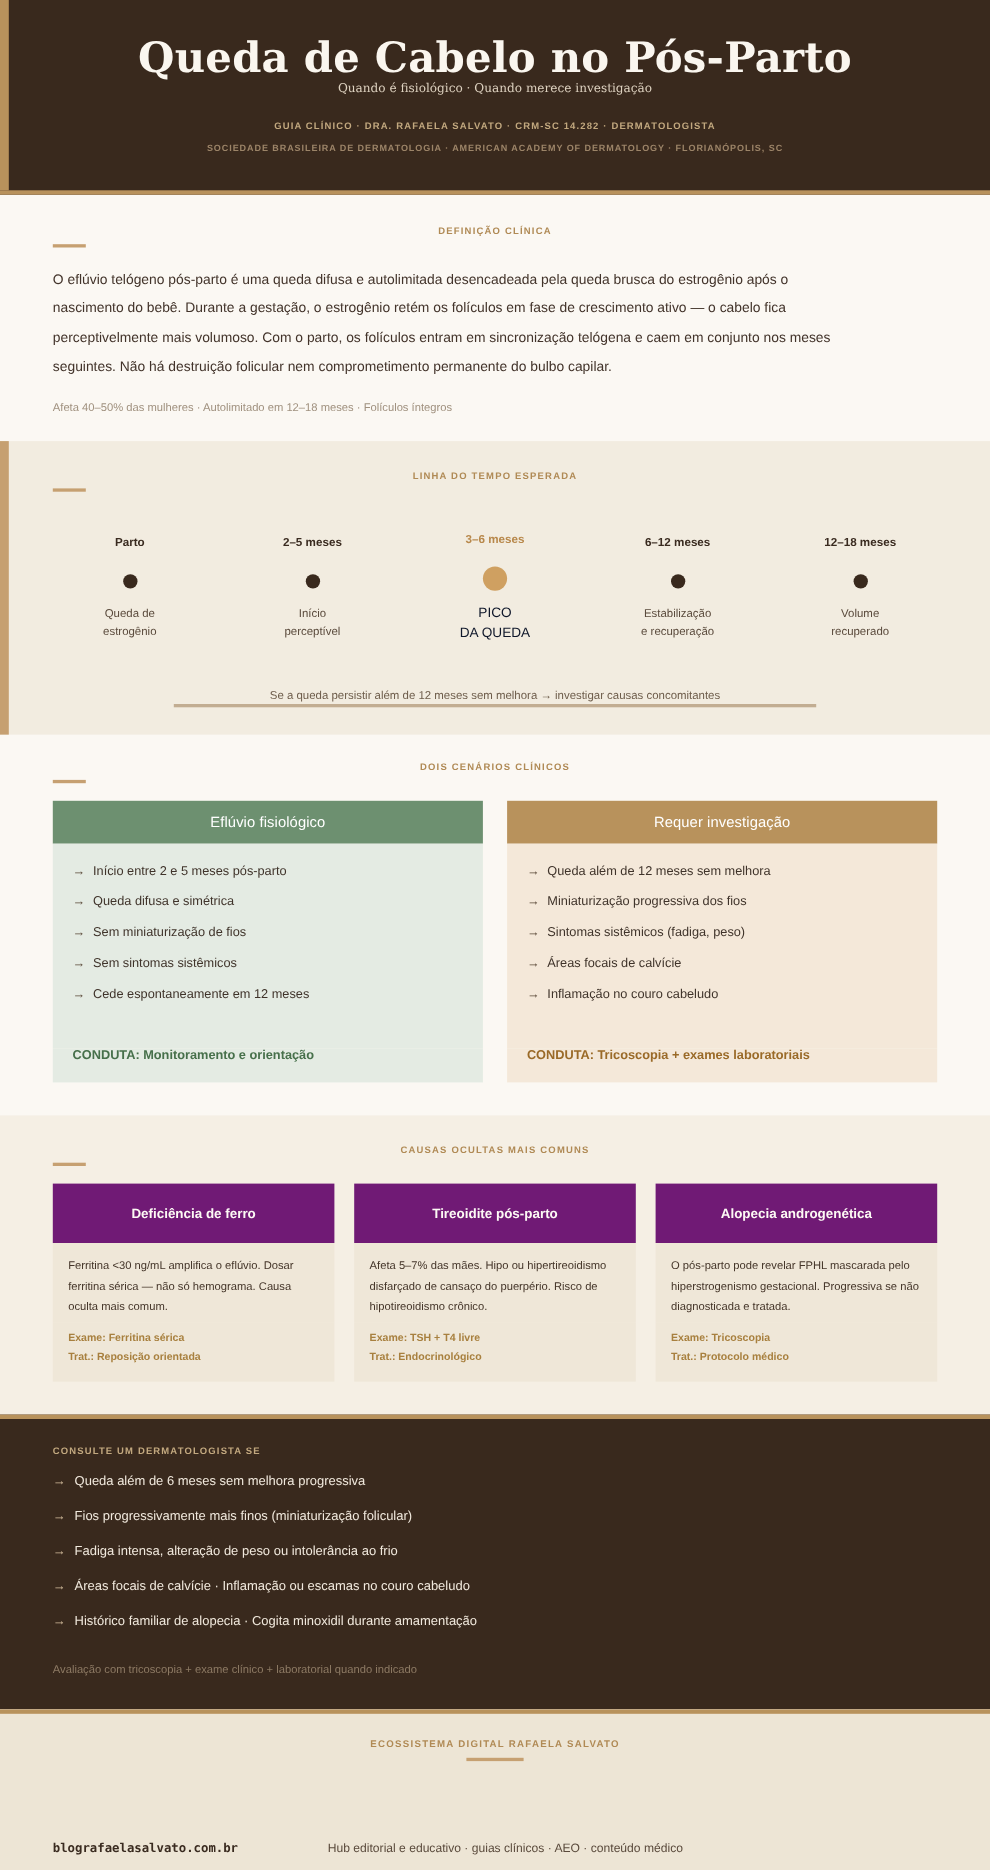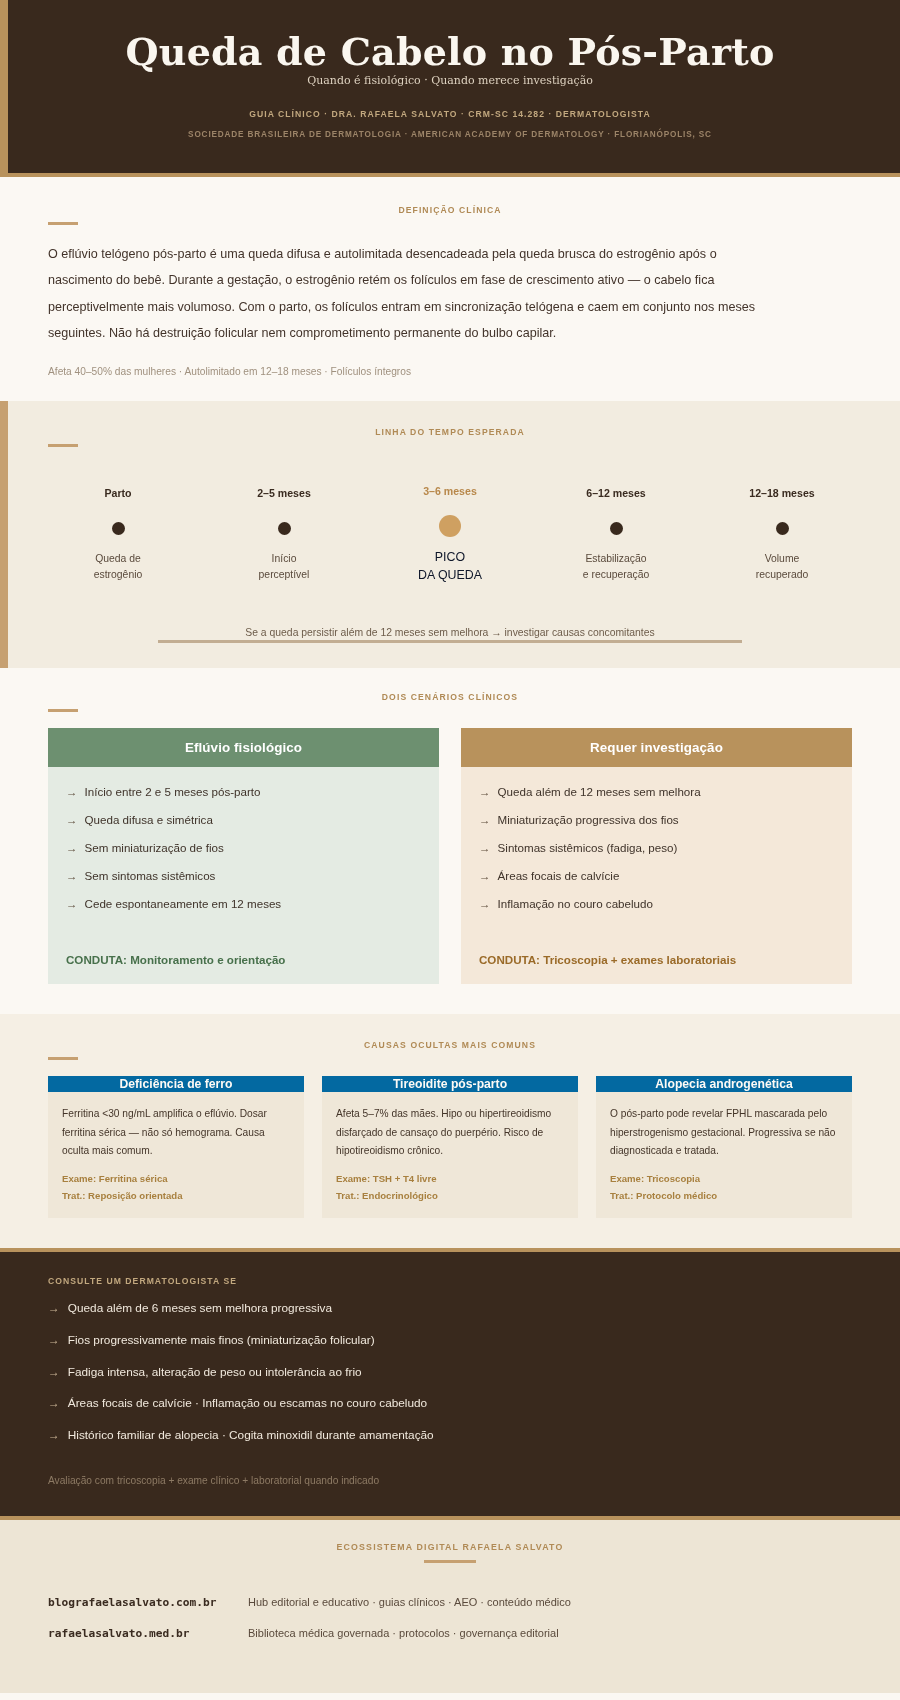--- a/index.html
+++ b/index.html
@@ -165,21 +165,21 @@
   .scenario-grid {
     display: flex;
     gap: 22px;
     margin-top: 16px;
   }
   .scenario-card { flex: 1; display: flex; flex-direction: column; }
   .scenario-head {
     text-align: center;
     padding: 12px 8px;
     font-size: 13.4px;
-    font-weight: 700;
+    font-weight: 400;
     color: #ffffff;
     letter-spacing: 0.1px;
   }
   .scenario-head.green { background: #6d9070; }
   .scenario-head.gold  { background: #b8925c; }
   .scenario-body {
     flex: 1;
     padding: 16px 18px 22px 18px;
     min-height: 186px;
   }
@@ -203,24 +203,24 @@
   .scenario-foot.gold  { background: #f4e8d9; color: #9a6a28; }
 
   
   .causes-band {
     background: #f5efe4;
     padding: 26px 48px 30px 48px;
   }
   .cause-grid { display: flex; gap: 18px; margin-top: 16px; }
   .cause-card { flex: 1; display: flex; flex-direction: column; }
   .cause-head {
-    background: #0369a1;
+    background: #701a75;
     color: #fdfaf5;
     text-align: center;
-    padding: 1px 6px;
+    padding: 20px 6px;
     font-size: 12.2px;
     font-weight: 700;
   }
   .cause-body {
     background: #efe7d8;
     padding: 13px 14px 4px 14px;
     font-size: 10.2px;
     color: #443529;
     line-height: 1.78;
     flex: 1;
@@ -281,25 +281,26 @@
     background: #c6a071;
     margin: 8px auto 0 auto;
   }
   .eco-list { margin-top: 24px; }
   .eco-row {
     display: flex;
     align-items: baseline;
     padding: 9px 0;
   }
   .eco-domain {
-    width: 200px;
+    width: 250px;
     font-family: "DejaVu Sans Mono", "Liberation Mono", monospace;
     font-size: 11.2px;
     font-weight: 700;
     color: #3a2b20;
+    margin-top: 40px;
   }
   .eco-desc {
     font-size: 11px;
     color: #5a4a3c;
   }
 </style>
 </head>
 <body>
 
 <div class="page">

